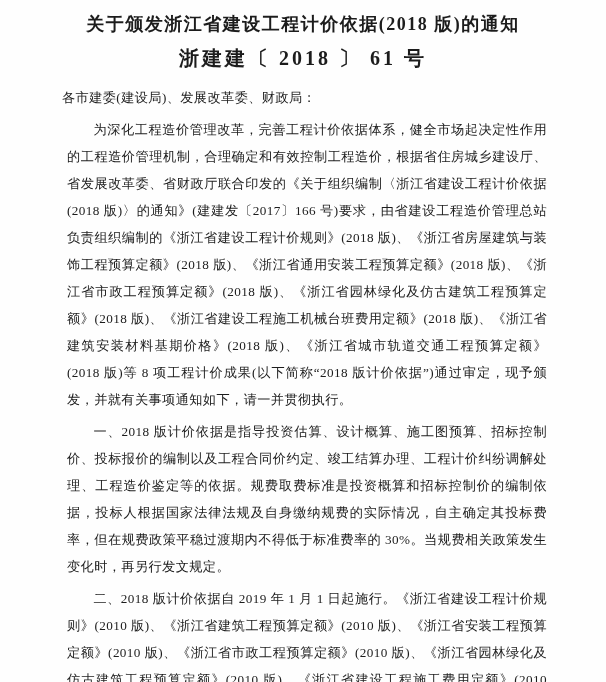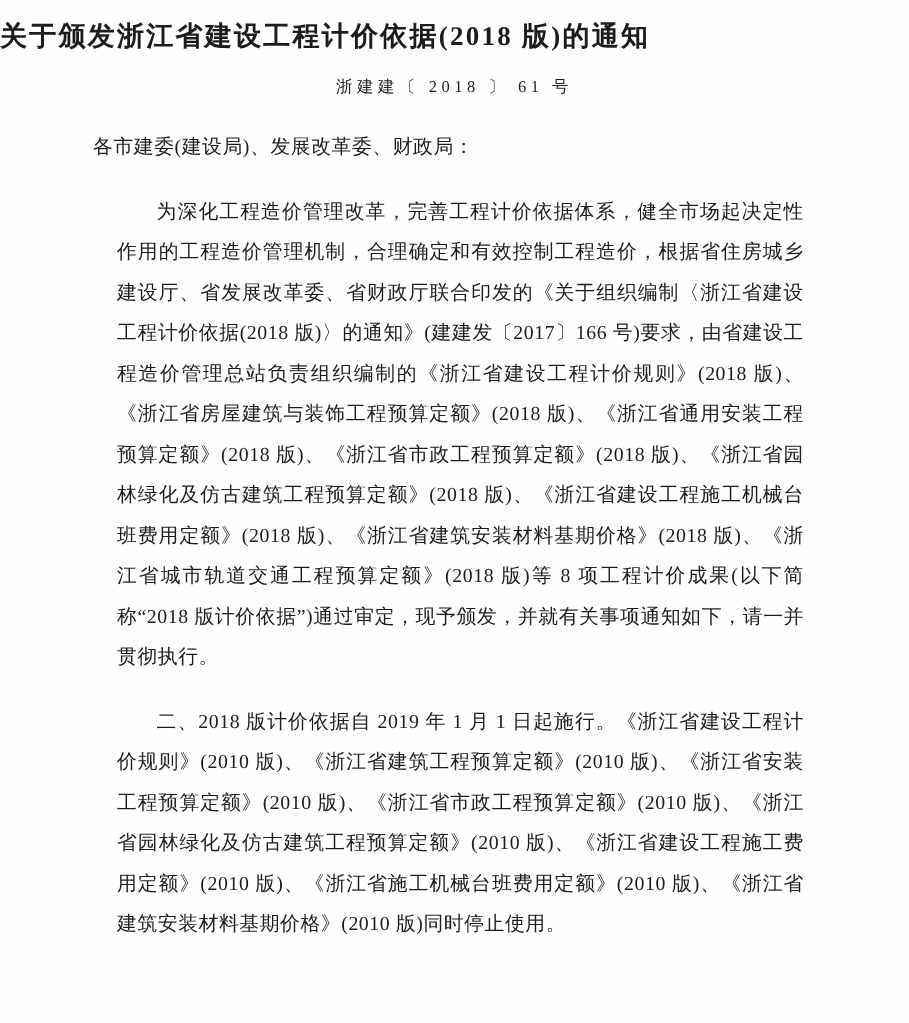--- a/index.html
+++ b/index.html
@@ -14,61 +14,64 @@
     margin: 0 auto;
     background: #fefefe;
     color: #1c1c1c;
     font-family: "Liberation Serif", "DejaVu Serif", serif;
     overflow: hidden;
     box-sizing: border-box;
   }
   .doc-title {
     margin: 0;
     padding-top: 12px;
+    text-align: center;
     font-size: 18px;
     font-weight: bold;
     letter-spacing: 1.5px;
     line-height: 24px;
   }
   .doc-number {
     margin: 0;
     margin-top: 12px;
     text-align: center;
-    font-size: 11px;
+    font-size: 20px;
     letter-spacing: 3px;
     line-height: 20px;
+    font-weight: bold;
   }
   .doc-body {
     margin: 16px 54px 0 62px;
     font-size: 13.2px;
     line-height: 27px;
     text-align: justify;
     text-justify: inter-ideograph;
     letter-spacing: 0.4px;
   }
   .salutation {
     margin: 0;
     text-indent: 0;
     font-family: Liberation Serif, serif;
   }
   .para {
-    margin: 16px;
+    margin: 5px;
     text-indent: 2em;
   }
 </style>
 </head>
 <body>
 
 <div class="page">
   <h1 class="doc-title">关于颁发浙江省建设工程计价依据(2018 版)的通知</h1>
 
   <div class="doc-number">浙建建〔 2018 〕 61 号</div>
 
   <div class="doc-body">
     <p class="salutation">各市建委(建设局)、发展改革委、财政局：</p>
 
     <p class="para">为深化工程造价管理改革，完善工程计价依据体系，健全市场起决定性作用的工程造价管理机制，合理确定和有效控制工程造价，根据省住房城乡建设厅、省发展改革委、省财政厅联合印发的《关于组织编制〈浙江省建设工程计价依据(2018 版)〉的通知》(建建发〔2017〕166 号)要求，由省建设工程造价管理总站负责组织编制的《浙江省建设工程计价规则》(2018 版)、《浙江省房屋建筑与装饰工程预算定额》(2018 版)、《浙江省通用安装工程预算定额》(2018 版)、《浙江省市政工程预算定额》(2018 版)、《浙江省园林绿化及仿古建筑工程预算定额》(2018 版)、《浙江省建设工程施工机械台班费用定额》(2018 版)、《浙江省建筑安装材料基期价格》(2018 版)、《浙江省城市轨道交通工程预算定额》(2018 版)等 8 项工程计价成果(以下简称“2018 版计价依据”)通过审定，现予颁发，并就有关事项通知如下，请一并贯彻执行。</p>
 
+    <p class="para">一、2018 版计价依据是指导投资估算、设计概算、施工图预算、招标控制价、投标报价的编制以及工程合同价约定、竣工结算办理、工程计价纠纷调解处理、工程造价鉴定等的依据。规费取费标准是投资概算和招标控制价的编制依据，投标人根据国家法律法规及自身缴纳规费的实际情况，自主确定其投标费率，但在规费政策平稳过渡期内不得低于标准费率的 30%。当规费相关政策发生变化时，再另行发文规定。</p>
 
     <p class="para">二、2018 版计价依据自 2019 年 1 月 1 日起施行。《浙江省建设工程计价规则》(2010 版)、《浙江省建筑工程预算定额》(2010 版)、《浙江省安装工程预算定额》(2010 版)、《浙江省市政工程预算定额》(2010 版)、《浙江省园林绿化及仿古建筑工程预算定额》(2010 版)、《浙江省建设工程施工费用定额》(2010 版)、《浙江省施工机械台班费用定额》(2010 版)、《浙江省建筑安装材料基期价格》(2010 版)同时停止使用。</p>
 
   </div>
 </div>
 
 </body></html>

